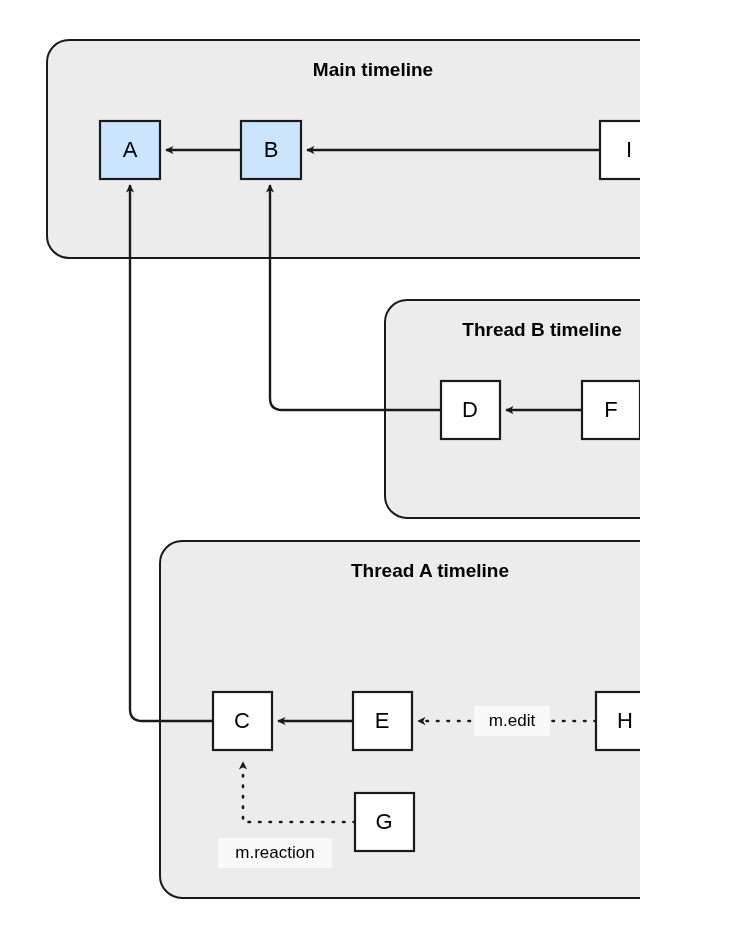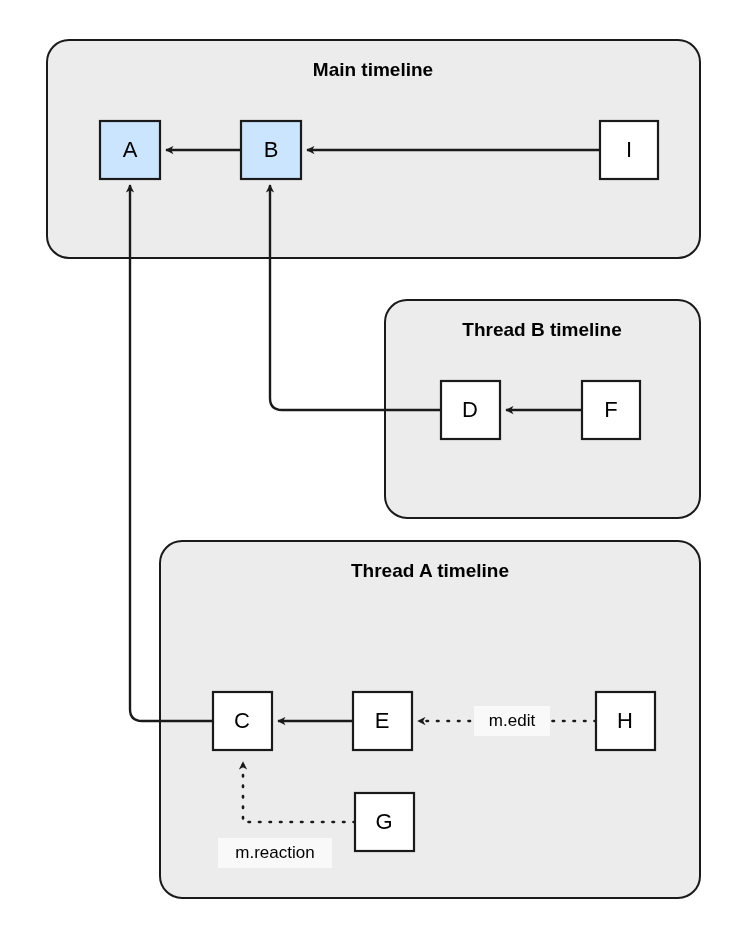--- a/index.html
+++ b/index.html
@@ -2,21 +2,21 @@
 <html><head>
 <meta charset="utf-8">
 <style>
   html, body {
     margin: 0;
     padding: 0;
     background: #ffffff;
   }
   #canvas {
     position: relative;
-    width: 756px;
+    width: 640px;
     height: 942px;
     background: #ffffff;
     font-family: "Liberation Sans", sans-serif;
     overflow: hidden;
     text-align: center;
   }
   svg.layer {
     position: absolute;
     left: 0;
     top: 0;

